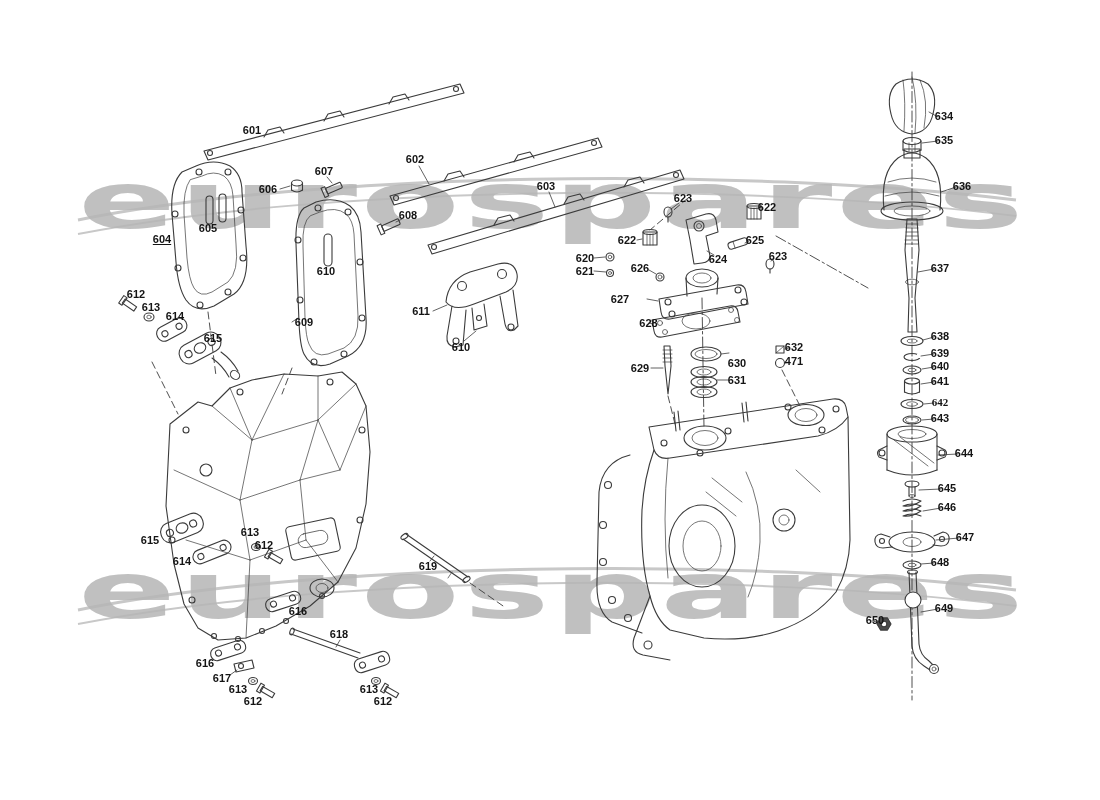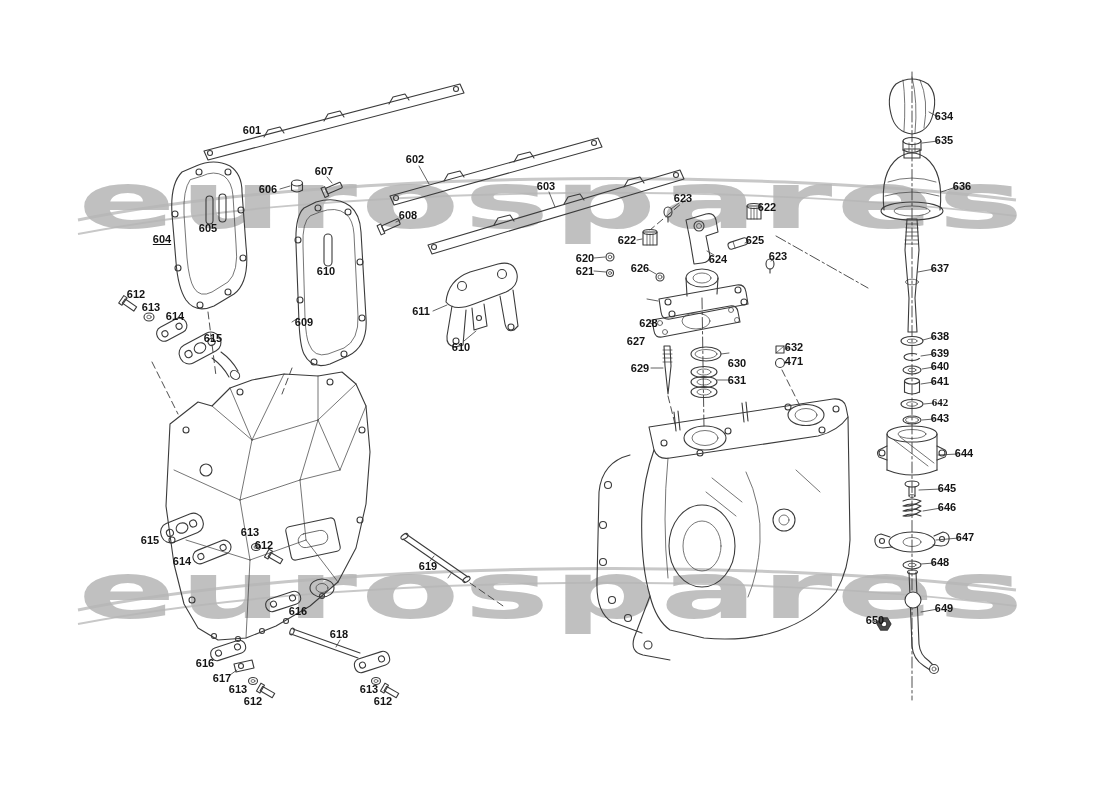--- a/index.html
+++ b/index.html
@@ -558,21 +558,21 @@
       <div class="part-label" style="left: 428px; top: 566px;">619</div>
       <div class="part-label" style="left: 585px; top: 258px;">620</div>
       <div class="part-label" style="left: 585px; top: 271px;">621</div>
       <div class="part-label" style="left: 627px; top: 240px;">622</div>
       <div class="part-label" style="left: 683px; top: 198px;">623</div>
       <div class="part-label" style="left: 767px; top: 207px;">622</div>
       <div class="part-label" style="left: 718px; top: 259px;">624</div>
       <div class="part-label" style="left: 755px; top: 240px;">625</div>
       <div class="part-label" style="left: 778px; top: 256px;">623</div>
       <div class="part-label" style="left: 640px; top: 268px;">626</div>
-      <div class="part-label" style="left: 636px; top: 299px; margin-top: 42px;">627</div>
+      <div class="part-label" style="left: 620px; top: 299px;">627</div>
       <div class="part-label" style="left: 638px; top: 323px; padding-left: 21px;">628</div>
       <div class="part-label" style="left: 640px; top: 368px;">629</div>
       <div class="part-label" style="left: 737px; top: 353px; margin-top: 10px;">630</div>
       <div class="part-label" style="left: 737px; top: 380px;">631</div>
       <div class="part-label" style="left: 794px; top: 347px;">632</div>
       <div class="part-label" style="left: 794px; top: 361px;">471</div>
       <div class="part-label" style="left: 944px; top: 116px;">634</div>
       <div class="part-label" style="left: 944px; top: 140px;">635</div>
       <div class="part-label" style="left: 962px; top: 186px;">636</div>
       <div class="part-label" style="left: 940px; top: 268px;">637</div>

